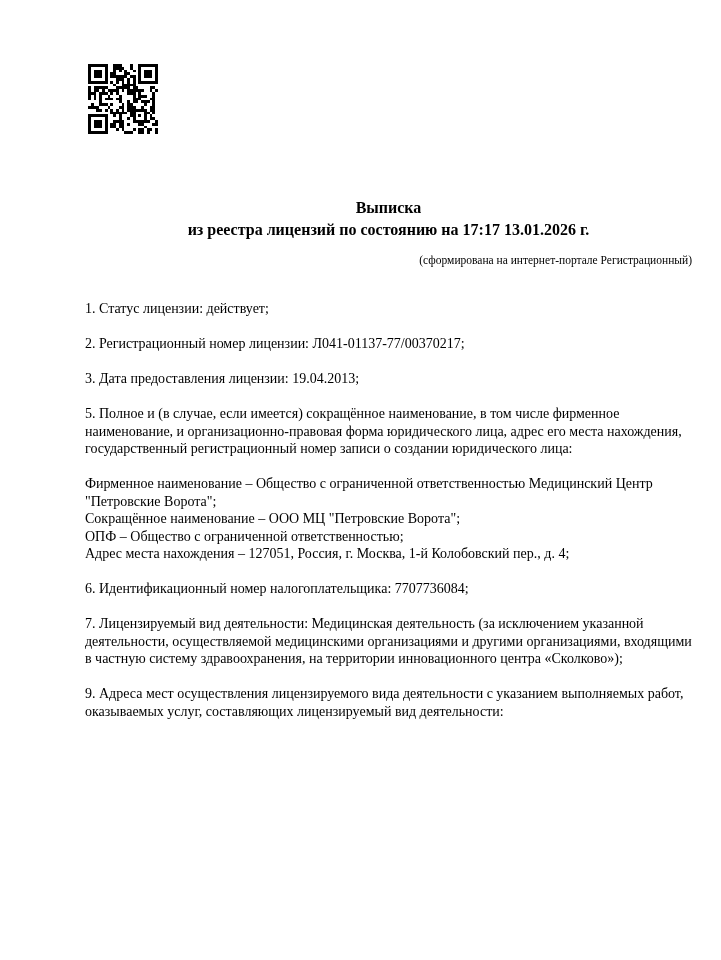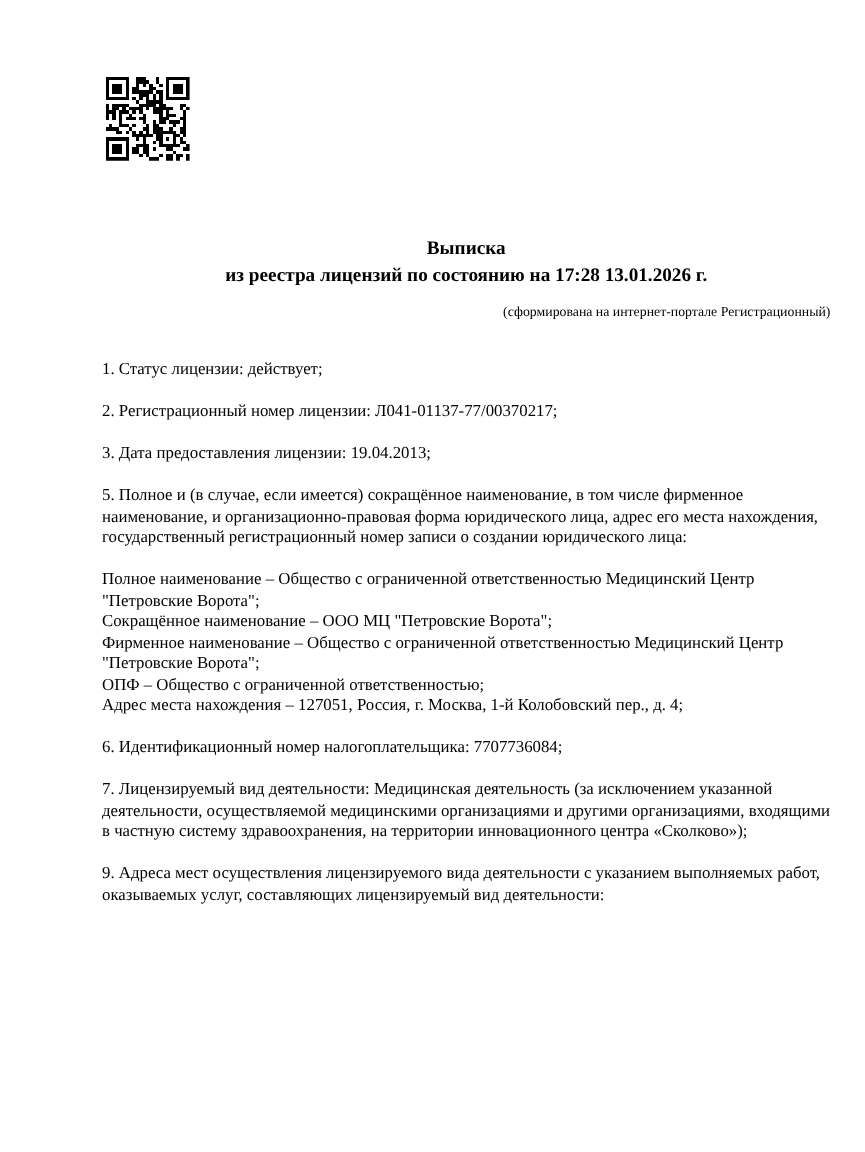--- a/index.html
+++ b/index.html
@@ -62,35 +62,34 @@
     <svg viewBox="0 0 25 25" shape-rendering="crispEdges" xmlns="http://www.w3.org/2000/svg">
         <path d="M0 0h1v1h-1zM1 0h1v1h-1zM2 0h1v1h-1zM3 0h1v1h-1zM4 0h1v1h-1zM5 0h1v1h-1zM6 0h1v1h-1zM9 0h1v1h-1zM10 0h1v1h-1zM11 0h1v1h-1zM15 0h1v1h-1zM18 0h1v1h-1zM19 0h1v1h-1zM20 0h1v1h-1zM21 0h1v1h-1zM22 0h1v1h-1zM23 0h1v1h-1zM24 0h1v1h-1zM0 1h1v1h-1zM6 1h1v1h-1zM9 1h1v1h-1zM10 1h1v1h-1zM11 1h1v1h-1zM12 1h1v1h-1zM15 1h1v1h-1zM18 1h1v1h-1zM24 1h1v1h-1zM0 2h1v1h-1zM2 2h1v1h-1zM3 2h1v1h-1zM4 2h1v1h-1zM6 2h1v1h-1zM9 2h1v1h-1zM11 2h1v1h-1zM13 2h1v1h-1zM16 2h1v1h-1zM18 2h1v1h-1zM20 2h1v1h-1zM21 2h1v1h-1zM22 2h1v1h-1zM24 2h1v1h-1zM0 3h1v1h-1zM2 3h1v1h-1zM3 3h1v1h-1zM4 3h1v1h-1zM6 3h1v1h-1zM8 3h1v1h-1zM9 3h1v1h-1zM13 3h1v1h-1zM14 3h1v1h-1zM18 3h1v1h-1zM20 3h1v1h-1zM21 3h1v1h-1zM22 3h1v1h-1zM24 3h1v1h-1zM0 4h1v1h-1zM2 4h1v1h-1zM3 4h1v1h-1zM4 4h1v1h-1zM6 4h1v1h-1zM8 4h1v1h-1zM9 4h1v1h-1zM10 4h1v1h-1zM11 4h1v1h-1zM12 4h1v1h-1zM13 4h1v1h-1zM15 4h1v1h-1zM16 4h1v1h-1zM18 4h1v1h-1zM20 4h1v1h-1zM21 4h1v1h-1zM22 4h1v1h-1zM24 4h1v1h-1zM0 5h1v1h-1zM6 5h1v1h-1zM10 5h1v1h-1zM11 5h1v1h-1zM12 5h1v1h-1zM14 5h1v1h-1zM16 5h1v1h-1zM18 5h1v1h-1zM24 5h1v1h-1zM0 6h1v1h-1zM1 6h1v1h-1zM2 6h1v1h-1zM3 6h1v1h-1zM4 6h1v1h-1zM5 6h1v1h-1zM6 6h1v1h-1zM8 6h1v1h-1zM10 6h1v1h-1zM12 6h1v1h-1zM14 6h1v1h-1zM16 6h1v1h-1zM18 6h1v1h-1zM19 6h1v1h-1zM20 6h1v1h-1zM21 6h1v1h-1zM22 6h1v1h-1zM23 6h1v1h-1zM24 6h1v1h-1zM9 7h1v1h-1zM12 7h1v1h-1zM13 7h1v1h-1zM14 7h1v1h-1zM15 7h1v1h-1zM16 7h1v1h-1zM0 8h1v1h-1zM2 8h1v1h-1zM3 8h1v1h-1zM4 8h1v1h-1zM5 8h1v1h-1zM6 8h1v1h-1zM10 8h1v1h-1zM11 8h1v1h-1zM12 8h1v1h-1zM13 8h1v1h-1zM14 8h1v1h-1zM16 8h1v1h-1zM17 8h1v1h-1zM22 8h1v1h-1zM23 8h1v1h-1zM0 9h1v1h-1zM2 9h1v1h-1zM3 9h1v1h-1zM5 9h1v1h-1zM7 9h1v1h-1zM8 9h1v1h-1zM9 9h1v1h-1zM10 9h1v1h-1zM12 9h1v1h-1zM14 9h1v1h-1zM15 9h1v1h-1zM16 9h1v1h-1zM17 9h1v1h-1zM18 9h1v1h-1zM19 9h1v1h-1zM22 9h1v1h-1zM24 9h1v1h-1zM0 10h1v1h-1zM1 10h1v1h-1zM2 10h1v1h-1zM4 10h1v1h-1zM5 10h1v1h-1zM6 10h1v1h-1zM8 10h1v1h-1zM10 10h1v1h-1zM14 10h1v1h-1zM15 10h1v1h-1zM16 10h1v1h-1zM18 10h1v1h-1zM23 10h1v1h-1zM0 11h1v1h-1zM2 11h1v1h-1zM4 11h1v1h-1zM7 11h1v1h-1zM11 11h1v1h-1zM16 11h1v1h-1zM18 11h1v1h-1zM19 11h1v1h-1zM20 11h1v1h-1zM23 11h1v1h-1zM0 12h1v1h-1zM2 12h1v1h-1zM4 12h1v1h-1zM6 12h1v1h-1zM7 12h1v1h-1zM8 12h1v1h-1zM10 12h1v1h-1zM11 12h1v1h-1zM16 12h1v1h-1zM17 12h1v1h-1zM18 12h1v1h-1zM22 12h1v1h-1zM23 12h1v1h-1zM4 13h1v1h-1zM11 13h1v1h-1zM14 13h1v1h-1zM16 13h1v1h-1zM17 13h1v1h-1zM19 13h1v1h-1zM20 13h1v1h-1zM21 13h1v1h-1zM23 13h1v1h-1zM1 14h1v1h-1zM4 14h1v1h-1zM5 14h1v1h-1zM6 14h1v1h-1zM8 14h1v1h-1zM12 14h1v1h-1zM14 14h1v1h-1zM15 14h1v1h-1zM20 14h1v1h-1zM23 14h1v1h-1zM0 15h1v1h-1zM1 15h1v1h-1zM2 15h1v1h-1zM3 15h1v1h-1zM7 15h1v1h-1zM11 15h1v1h-1zM12 15h1v1h-1zM14 15h1v1h-1zM15 15h1v1h-1zM16 15h1v1h-1zM19 15h1v1h-1zM22 15h1v1h-1zM23 15h1v1h-1zM3 16h1v1h-1zM4 16h1v1h-1zM6 16h1v1h-1zM8 16h1v1h-1zM10 16h1v1h-1zM12 16h1v1h-1zM14 16h1v1h-1zM15 16h1v1h-1zM16 16h1v1h-1zM17 16h1v1h-1zM18 16h1v1h-1zM19 16h1v1h-1zM20 16h1v1h-1zM22 16h1v1h-1zM23 16h1v1h-1zM8 17h1v1h-1zM9 17h1v1h-1zM10 17h1v1h-1zM11 17h1v1h-1zM12 17h1v1h-1zM13 17h1v1h-1zM15 17h1v1h-1zM16 17h1v1h-1zM20 17h1v1h-1zM21 17h1v1h-1zM23 17h1v1h-1zM0 18h1v1h-1zM1 18h1v1h-1zM2 18h1v1h-1zM3 18h1v1h-1zM4 18h1v1h-1zM5 18h1v1h-1zM6 18h1v1h-1zM9 18h1v1h-1zM11 18h1v1h-1zM15 18h1v1h-1zM16 18h1v1h-1zM18 18h1v1h-1zM20 18h1v1h-1zM22 18h1v1h-1zM0 19h1v1h-1zM6 19h1v1h-1zM11 19h1v1h-1zM14 19h1v1h-1zM16 19h1v1h-1zM20 19h1v1h-1zM22 19h1v1h-1zM23 19h1v1h-1zM0 20h1v1h-1zM2 20h1v1h-1zM3 20h1v1h-1zM4 20h1v1h-1zM6 20h1v1h-1zM9 20h1v1h-1zM10 20h1v1h-1zM11 20h1v1h-1zM12 20h1v1h-1zM16 20h1v1h-1zM17 20h1v1h-1zM18 20h1v1h-1zM19 20h1v1h-1zM20 20h1v1h-1zM21 20h1v1h-1zM24 20h1v1h-1zM0 21h1v1h-1zM2 21h1v1h-1zM3 21h1v1h-1zM4 21h1v1h-1zM6 21h1v1h-1zM8 21h1v1h-1zM9 21h1v1h-1zM11 21h1v1h-1zM12 21h1v1h-1zM14 21h1v1h-1zM18 21h1v1h-1zM19 21h1v1h-1zM23 21h1v1h-1zM24 21h1v1h-1zM0 22h1v1h-1zM2 22h1v1h-1zM3 22h1v1h-1zM4 22h1v1h-1zM6 22h1v1h-1zM8 22h1v1h-1zM9 22h1v1h-1zM11 22h1v1h-1zM12 22h1v1h-1zM20 22h1v1h-1zM0 23h1v1h-1zM6 23h1v1h-1zM10 23h1v1h-1zM12 23h1v1h-1zM16 23h1v1h-1zM18 23h1v1h-1zM19 23h1v1h-1zM21 23h1v1h-1zM22 23h1v1h-1zM24 23h1v1h-1zM0 24h1v1h-1zM1 24h1v1h-1zM2 24h1v1h-1zM3 24h1v1h-1zM4 24h1v1h-1zM5 24h1v1h-1zM6 24h1v1h-1zM13 24h1v1h-1zM14 24h1v1h-1zM15 24h1v1h-1zM18 24h1v1h-1zM19 24h1v1h-1zM21 24h1v1h-1zM24 24h1v1h-1z" fill="#000000"></path>
       </svg>
   </figure>
 
   <section class="content">
 
     <header>
       <h1 class="title">
         <span class="tline">Выписка</span>
-        <span class="tline">из реестра лицензий по состоянию на 17:28 13.01.2026 г.</span>
+        <span class="tline">из реестра лицензий по состоянию на 17:17 13.01.2026 г.</span>
       </h1>
       <div class="formed-note">(сформирована на интернет-портале Регистрационный)</div>
     </header>
 
     <div class="body">
       <p>1. Статус лицензии: действует;</p>
       <p>2. Регистрационный номер лицензии: Л041-01137-77/00370217;</p>
       <p>3. Дата предоставления лицензии: 19.04.2013;</p>
       <p>5. Полное и (в случае, если имеется) сокращённое наименование, в том числе фирменное наименование, и организационно-правовая форма юридического лица, адрес его места нахождения, государственный регистрационный номер записи о создании юридического лица:</p>
 
       <div class="block">
-        <div class="dline">Полное наименование – Общество с ограниченной ответственностью Медицинский Центр "Петровские Ворота";</div>
+        <div class="dline">Фирменное наименование – Общество с ограниченной ответственностью Медицинский Центр "Петровские Ворота";</div>
         <div class="dline">Сокращённое наименование – ООО МЦ "Петровские Ворота";</div>
-        <div class="dline">Фирменное наименование – Общество с ограниченной ответственностью Медицинский Центр "Петровские Ворота";</div>
         <div class="dline">ОПФ – Общество с ограниченной ответственностью;</div>
         <div class="dline">Адрес места нахождения – 127051, Россия, г. Москва, 1-й Колобовский пер., д. 4;</div>
       </div>
 
       <p>6. Идентификационный номер налогоплательщика: 7707736084;</p>
       <p>7. Лицензируемый вид деятельности: Медицинская деятельность (за исключением указанной деятельности, осуществляемой медицинскими организациями и другими организациями, входящими в частную систему здравоохранения, на территории инновационного центра «Сколково»);</p>
       <p>9. Адреса мест осуществления лицензируемого вида деятельности с указанием выполняемых работ, оказываемых услуг, составляющих лицензируемый вид деятельности:</p>
     </div>
 
   </section>

